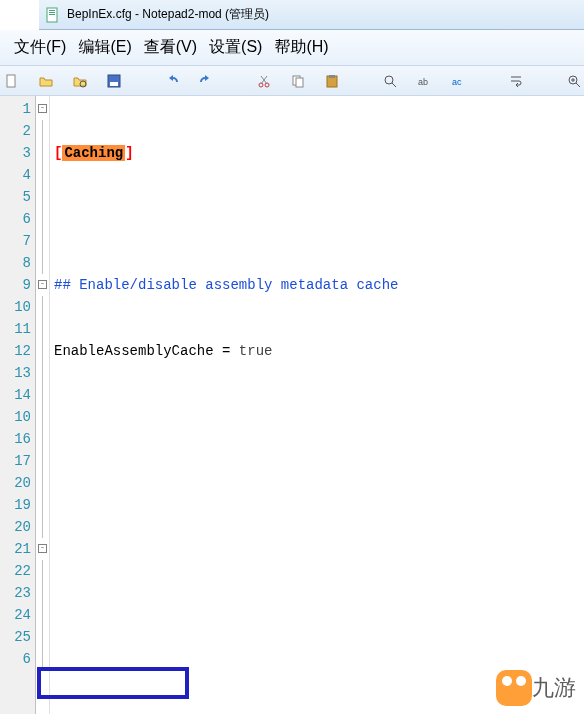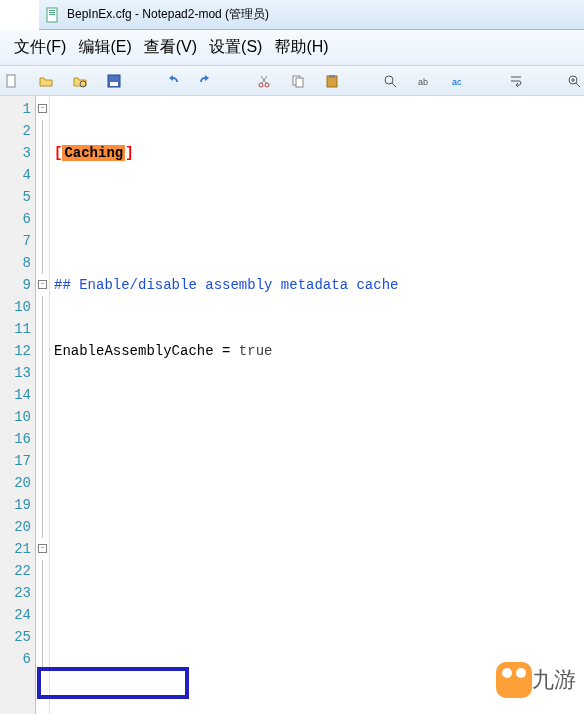--- a/index.html
+++ b/index.html
@@ -22,21 +22,21 @@
 .foldcol .line { position:absolute; left:6px; top:0; width:1px; height:22px; background:#c0c0c0; }
 .code { flex:1; padding:2px 13px 0 4px; white-space:pre; overflow:hidden; }
 .code .row { height:22px; }
 .sec { background:#ff8c3a; color:#000; font-weight:bold; padding:0 2px; }
 .br { color:#ff0000; font-weight:bold; }
 .cm { color:#1d4ed8; }
 .kw { color:#000; }
 .op { color:#000; }
 .val { color:#404040; }
 .highlight-box { position:absolute; left:37px; bottom:15px; width:152px; height:32px; border:4px solid #2020c0; pointer-events:none; }
-.watermark { position:absolute; right:8px; bottom:16px; display:flex; align-items:center; gap:0; opacity:.95; }
+.watermark { position:absolute; right:8px; bottom:8px; display:flex; align-items:center; gap:0; opacity:.95; }
 .watermark .wicon { width:36px; height:36px; border-radius:10px; background:#ff9a2e; position:relative; }
 .watermark .wicon:before, .watermark .wicon:after { content:""; position:absolute; width:10px; height:10px; background:#fff; border-radius:50%; top:6px; }
 .watermark .wicon:before { left:6px; }
 .watermark .wicon:after { right:6px; }
 .watermark .wtxt { font-size:22px; color:#555; font-weight:300; }
 </style>
 </head>
 <body>
 
 <div class="titlebar">

